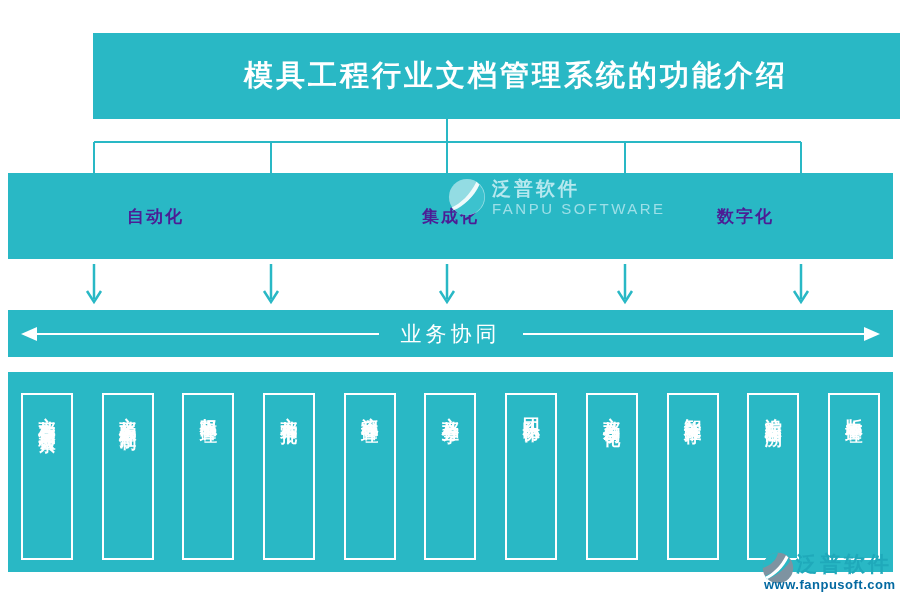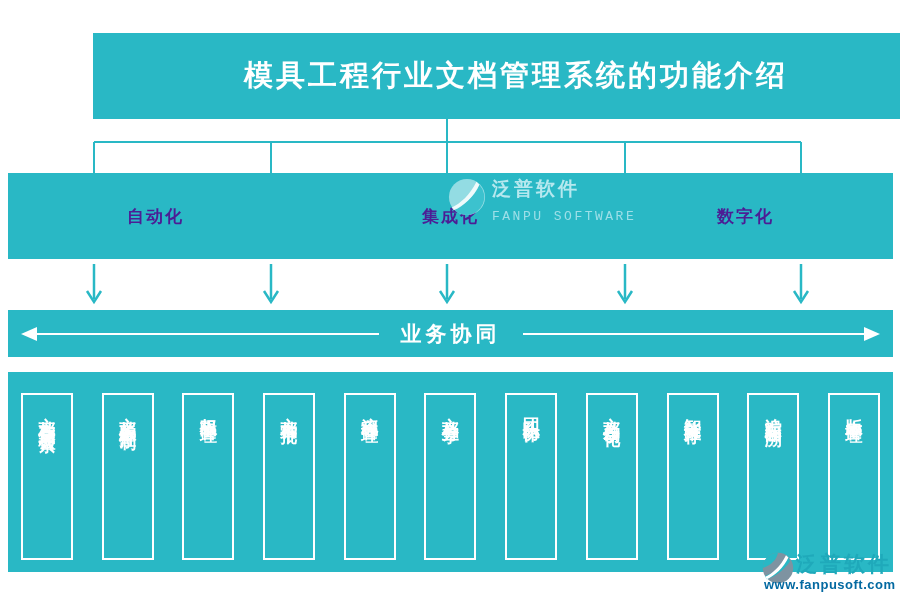--- a/index.html
+++ b/index.html
@@ -26,40 +26,40 @@
     flex:1;display:flex;align-items:center;justify-content:center;
     color:#4c1d95;font-size:17px;font-weight:bold;letter-spacing:2px;
   }
   
   .watermark{
     position:absolute;left:448px;top:178px;display:flex;align-items:flex-start;
     pointer-events:none;
   }
   .watermark .wm-text{margin-left:6px;display:flex;flex-direction:column;}
   .wm-name{font-size:19px;font-weight:bold;color:rgba(230,248,252,0.75);letter-spacing:3px;line-height:22px;}
-  .wm-sub{font-size:13px;color:rgba(220,245,250,0.65);letter-spacing:2.5px;
-          font-family:Liberation Mono, monospace;margin-top:9px;}
+  .wm-sub{font-size:15px;color:rgba(220,245,250,0.65);letter-spacing:2.5px;
+          font-family:Liberation Sans, sans-serif;}
   
   .collab-bar{
     position:absolute;left:8px;top:310px;width:885px;height:47px;
     background:var(--teal);
   }
   .collab-line{
     position:absolute;left:28px;right:28px;top:50%;height:2px;margin-top:-1px;background:#fff;
   }
   .collab-arrow-left,.collab-arrow-right{
     position:absolute;top:50%;width:0;height:0;margin-top:-7px;
     border-top:7px solid transparent;border-bottom:7px solid transparent;
   }
   .collab-arrow-left{left:13px;border-right:16px solid #fff;}
   .collab-arrow-right{right:13px;border-left:16px solid #fff;}
   .collab-label{
     position:absolute;left:50%;top:50%;transform:translate(-50%,-50%);
     background:var(--teal);padding:0 22px;
-    color:#fff;font-size:21px;font-weight:bold;letter-spacing:4px;white-space:nowrap;
+    color:#fff;font-size:21px;font-weight:normal;letter-spacing:4px;white-space:nowrap;
   }
   
   .features-panel{
     position:absolute;left:8px;top:372px;width:885px;height:200px;
     background:var(--teal);box-sizing:border-box;
     padding:21px 13px 12px 13px;
     display:flex;justify-content:space-between;
   }
   .feature-box{
     width:52px;height:167px;box-sizing:border-box;

